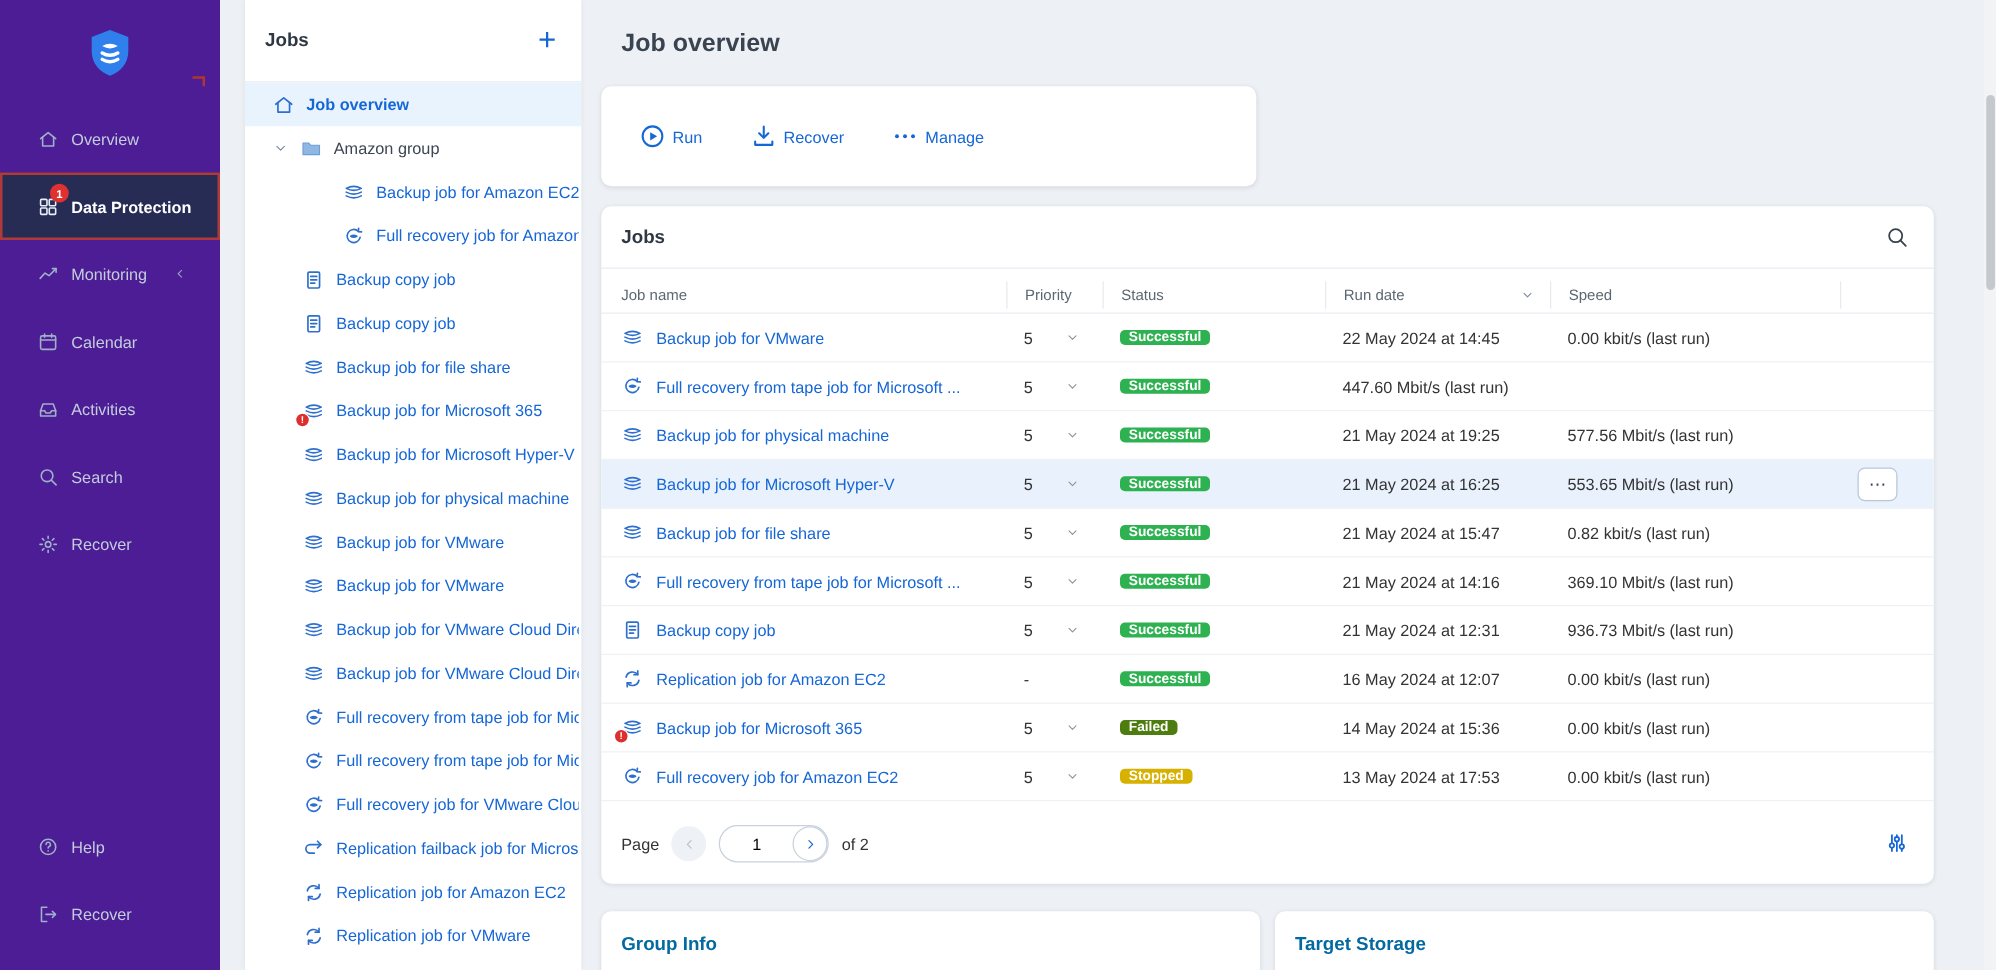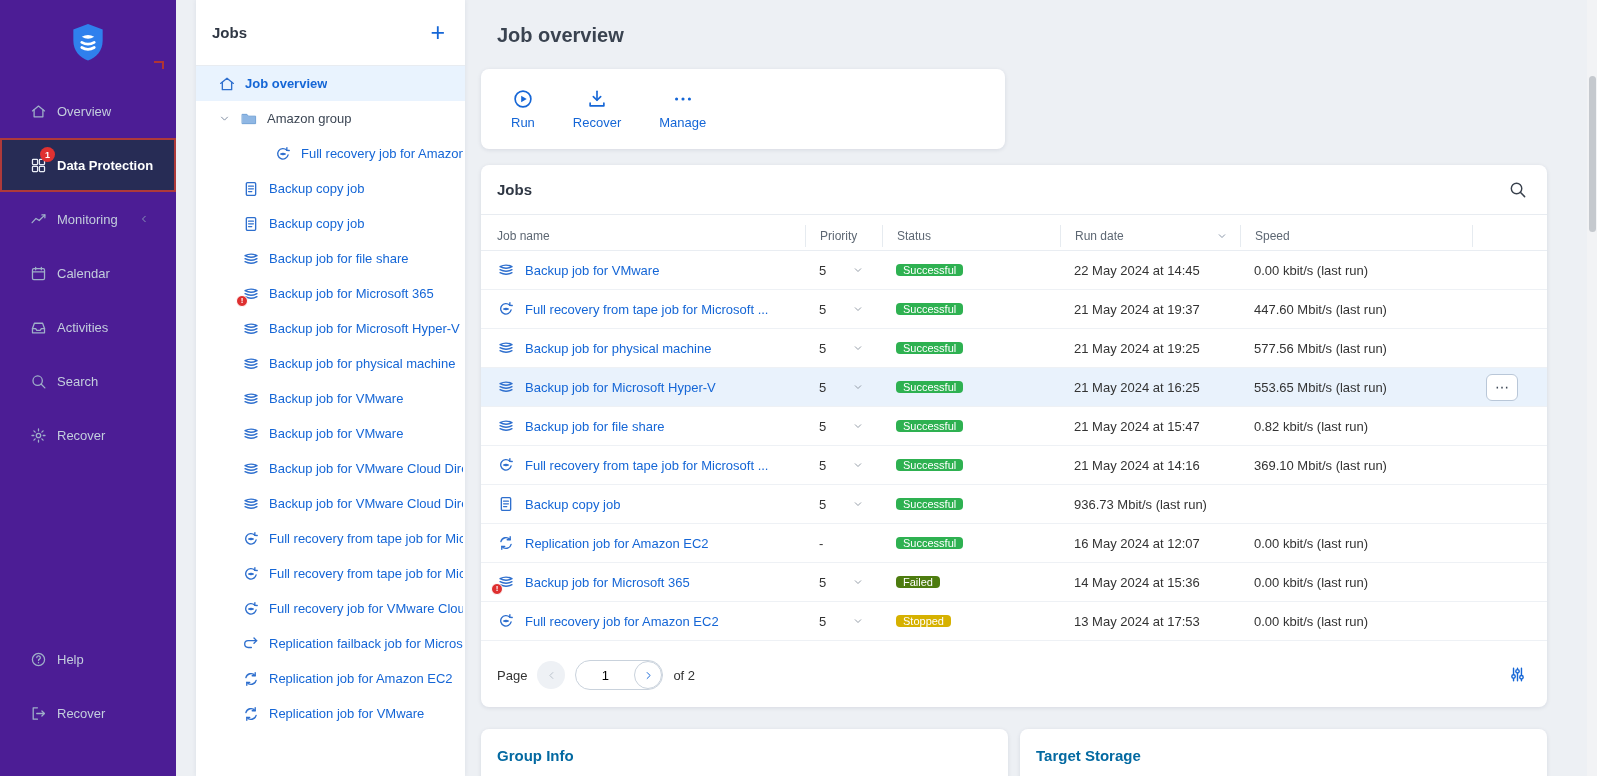--- a/index.html
+++ b/index.html
@@ -14,21 +14,21 @@
   .sidebar{width:176px;background:#4c1d95;color:#c3cddd;display:flex;flex-direction:column;flex:none;position:relative}
   .logo{height:84px;display:flex;align-items:center;justify-content:center}
   .logo .icon{width:44px;height:48px}
   .anno-mark{position:absolute;left:154px;top:61px;width:10px;height:8px;border-top:2px solid #b03434;border-right:2px solid #b03434}
   .side-item{height:54px;display:flex;align-items:center;gap:10px;padding:0 12px 0 30px;font-size:13px;cursor:pointer;position:relative}
   .side-item .icon{width:17px;height:17px;color:#9fb0c9}
   .side-item.active{background:#272c55;color:#fff;font-weight:bold;outline:2px solid #ae3a3a;outline-offset:-2px}
   .side-item.active .icon{color:#e9edf6}
   .badge-dot{position:absolute;top:9px;left:40px;background:#e03131;color:#fff;min-width:15px;height:15px;border-radius:8px;font-size:9px;font-weight:bold;display:flex;align-items:center;justify-content:center;z-index:2}
   .collapse-caret{width:12px !important;height:12px !important;color:#8fa0bb !important;margin-left:10px}
-  .sidebar-footer{margin-top:auto;padding-bottom:36px}
+  .sidebar-footer{margin-top:auto;padding-bottom:18px}
 
   
   .tree-panel{width:269px;background:#fff;margin-left:20px;flex:none;display:flex;flex-direction:column;box-shadow:0 0 5px rgba(20,40,80,.08)}
   .tree-header{height:66px;display:flex;align-items:center;justify-content:space-between;padding:0 16px;border-bottom:1px solid #e8ecf1;flex:none}
   .tree-title{font-size:15px;font-weight:bold;color:#2f3744}
   .add-btn{background:none;border:none;color:#1566d6;font-size:25px;line-height:1;cursor:pointer;font-weight:normal;padding:0 4px}
   .tree-list{flex:1;overflow:hidden}
   .tree-item{height:35px;display:flex;align-items:center;gap:9px;font-size:13px;color:#1566d6;cursor:pointer;white-space:nowrap;overflow:hidden;padding-right:2px}
   .tree-item.lvl0{padding-left:22px}
   .tree-item.lvl1{padding-left:46px}
@@ -37,21 +37,21 @@
   .tree-caret{width:13px !important;height:13px !important;color:#7d8b9f !important}
   .tree-icon{color:#2e6fce;position:relative}
   .tree-label{overflow:hidden;white-space:nowrap}
   .tree-label.grp{color:#3c4654}
   .err-dot{position:absolute;left:-6px;bottom:-4px;width:12px;height:12px;border-radius:50%;background:#de2f2f;color:#fff;font-size:8px;font-weight:bold;display:flex;align-items:center;justify-content:center;border:1.5px solid #fff;line-height:1}
 
   
   .main{flex:1;padding:22px 50px 0 16px;overflow:hidden;display:flex;flex-direction:column}
   .page-title{font-size:20px;font-weight:bold;color:#3a4350;margin:2px 0 22px 16px}
   .action-card{width:524px;height:80px;background:#fff;border-radius:8px;box-shadow:0 1px 4px rgba(16,34,64,.1);display:flex;align-items:center;gap:38px;padding:0 30px;flex:none}
-  .action-btn{display:flex;flex-direction:column;align-items:center;gap:5px;color:#1566d6;background:none;border:none;font-size:13px;cursor:pointer}
+  .action-btn{display:flex;flex-direction:row;align-items:center;gap:5px;color:#1566d6;background:none;border:none;font-size:13px;cursor:pointer}
   .action-btn .icon{width:22px;height:22px}
 
   .jobs-card{margin-top:16px;background:#fff;border-radius:8px;box-shadow:0 1px 4px rgba(16,34,64,.1);height:542px;display:flex;flex-direction:column;flex:none}
   .jobs-card-header{height:50px;display:flex;align-items:center;justify-content:space-between;padding:0 20px 0 16px;border-bottom:1px solid #e8ecf1;flex:none}
   .jobs-card-title{font-size:15px;font-weight:bold;color:#2f3744}
   .search-btn{background:none;border:none;color:#39414d;cursor:pointer;width:20px;height:20px;padding:0}
   .search-btn .icon{width:19px;height:19px}
 
   .thead,.trow{display:grid;grid-template-columns:324px 77px 178px 180px 1fr 75px;align-items:center}
   .thead{height:30px;margin-top:6px;color:#5d6773;font-size:12px;border-bottom:1px solid #e9edf2}
@@ -59,21 +59,21 @@
   .th.c0{padding-left:16px;border-left:none}
   .sort-icon{width:12px !important;height:12px !important;color:#7d8b9f !important;margin-left:auto;margin-right:12px;cursor:pointer}
   .trow{height:39px;font-size:13px;border-bottom:1px solid #eef1f5}
   .trow.hl{background:#e9f2fc}
   .td{display:flex;align-items:center;padding-left:14px;overflow:hidden;height:100%}
   .td.name{padding-left:16px;gap:10px}
   .row-icon{color:#2e6fce;position:relative}
   .job-link{color:#1566d6;overflow:hidden;text-overflow:ellipsis;white-space:nowrap;cursor:pointer}
   .prio-val{color:#333}
   .prio-caret{width:12px !important;height:12px !important;color:#8a939e !important;margin-left:26px;cursor:pointer}
-  .badge{color:#fff;font-size:11px;font-weight:normal;padding:0 7px;border-radius:4px;white-space:nowrap}
+  .badge{color:#fff;font-size:11px;font-weight:bold;padding:0 7px;border-radius:4px;white-space:nowrap}
   .more-btn{width:32px;height:27px;border:1px solid #b9c7d8;border-radius:6px;background:#fff;color:#3c4654;font-size:14px;cursor:pointer;line-height:1}
 
   .pagination{margin-top:auto;display:flex;align-items:center;gap:10px;padding:0 20px 0 16px;height:64px;font-size:13px;color:#333;flex:none}
   .pg-circle{width:28px;height:28px;border-radius:50%;display:flex;align-items:center;justify-content:center;border:none;background:#eef1f5;color:#b9c1cb}
   .pg-circle .icon{width:13px;height:13px}
   .pg-box{position:relative;width:88px;height:30px;border:1px solid #c9d2dc;border-radius:15px;display:flex;align-items:center;background:#fff}
   .pg-input{border:none;outline:none;width:50px;text-align:center;font-size:13px;background:transparent;margin-left:4px}
   .pg-next{position:absolute;right:0;top:0;width:28px;height:28px;border-radius:50%;border:1px solid #c9d2dc;background:#fff;color:#1566d6;display:flex;align-items:center;justify-content:center;cursor:pointer}
   .pg-next .icon{width:13px;height:13px}
   .filter-btn{margin-left:auto;background:none;border:none;color:#1566d6;width:20px;height:20px;cursor:pointer;padding:0}
@@ -226,20 +226,30 @@
           <span class="icon tree-icon">
             <svg viewBox="0 0 24 24" fill="none" stroke="currentColor" stroke-width="1.8" stroke-linecap="round" stroke-linejoin="round">
               <path d="M3.2 5.8h6l2 2.4h9.6v10H3.2z" fill="#8fb7e4" stroke="#6d9ed4" stroke-width="1.2"></path>
             </svg>
           </span>
           <span class="tree-label grp">Amazon group</span>
         </div>
         <div class="tree-item lvl2">
           <span class="icon tree-icon">
             <svg viewBox="0 0 24 24" fill="none" stroke="currentColor" stroke-width="1.8" stroke-linecap="round" stroke-linejoin="round">
+              <path d="M4 7.6Q12 3.4 20 7.6 12 11.8 4 7.6Z"></path>
+              <path d="M4 11.6q8 4.2 16 0"></path>
+              <path d="M4 15.6q8 4.2 16 0"></path>
+            </svg>
+          </span>
+          <span class="tree-label">Backup job for Amazon EC2</span>
+        </div>
+        <div class="tree-item lvl2">
+          <span class="icon tree-icon">
+            <svg viewBox="0 0 24 24" fill="none" stroke="currentColor" stroke-width="1.8" stroke-linecap="round" stroke-linejoin="round">
               <path d="M18.8 13.2a7 7 0 1 1-1.9-6.4"></path>
               <path d="M17.2 3.6l-.3 3.4 3.4.3"></path>
               <path d="M8.8 12q3.2-1.8 6.4 0-3.2 1.8-6.4 0Z"></path>
             </svg>
           </span>
           <span class="tree-label">Full recovery job for Amazon EC2</span>
         </div>
         <div class="tree-item lvl1">
           <span class="icon tree-icon">
             <svg viewBox="0 0 24 24" fill="none" stroke="currentColor" stroke-width="1.8" stroke-linecap="round" stroke-linejoin="round">
@@ -514,21 +524,20 @@
               <span class="prio-val">5</span>
               <span class="icon prio-caret">
                 <svg viewBox="0 0 24 24" fill="none" stroke="currentColor" stroke-width="1.8" stroke-linecap="round" stroke-linejoin="round">
                   <path d="M6.5 9.5 12 15l5.5-5.5"></path>
                 </svg>
               </span>
             </div>
             <div class="td status">
               <span class="badge" style="background: rgb(46, 177, 81);">Successful</span>
             </div>
-            <div class="td rundate">21 May 2024 at 19:37</div>
             <div class="td speed">447.60 Mbit/s (last run)</div>
             <div class="td acts"></div>
           </div>
           <div class="trow">
             <div class="td name">
               <span class="icon row-icon">
                 <svg viewBox="0 0 24 24" fill="none" stroke="currentColor" stroke-width="1.8" stroke-linecap="round" stroke-linejoin="round">
                   <path d="M4 7.6Q12 3.4 20 7.6 12 11.8 4 7.6Z"></path>
                   <path d="M4 11.6q8 4.2 16 0"></path>
                   <path d="M4 15.6q8 4.2 16 0"></path>
@@ -645,20 +654,21 @@
               <span class="prio-val">5</span>
               <span class="icon prio-caret">
                 <svg viewBox="0 0 24 24" fill="none" stroke="currentColor" stroke-width="1.8" stroke-linecap="round" stroke-linejoin="round">
                   <path d="M6.5 9.5 12 15l5.5-5.5"></path>
                 </svg>
               </span>
             </div>
             <div class="td status">
               <span class="badge" style="background: rgb(46, 177, 81);">Successful</span>
             </div>
+            <div class="td rundate">21 May 2024 at 12:31</div>
             <div class="td speed">936.73 Mbit/s (last run)</div>
             <div class="td acts"></div>
           </div>
           <div class="trow">
             <div class="td name">
               <span class="icon row-icon">
                 <svg viewBox="0 0 24 24" fill="none" stroke="currentColor" stroke-width="1.8" stroke-linecap="round" stroke-linejoin="round">
                   <path d="M5.2 10.2a7 7 0 0 1 12.3-2.7"></path>
                   <path d="M17.6 3.6v4h-4"></path>
                   <path d="M18.8 13.8a7 7 0 0 1-12.3 2.7"></path>

